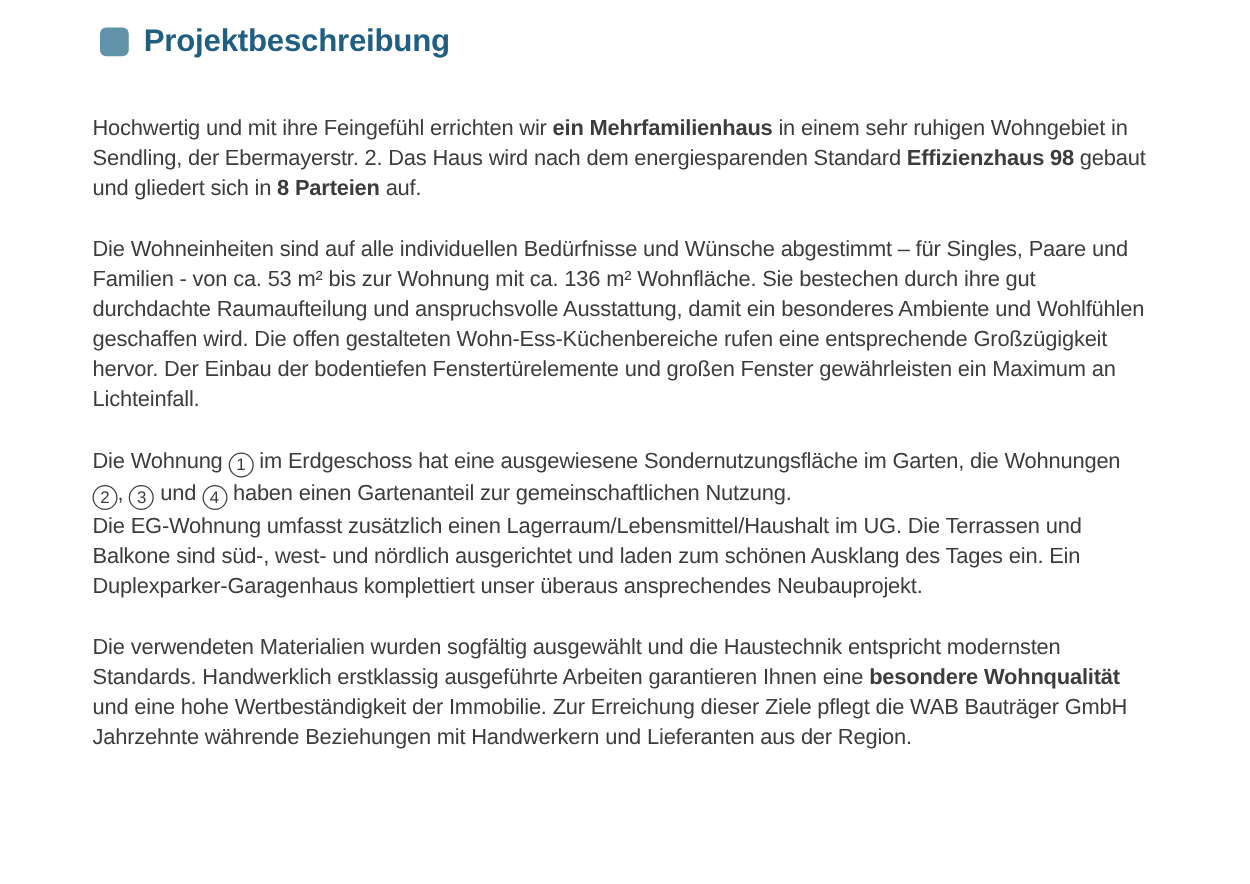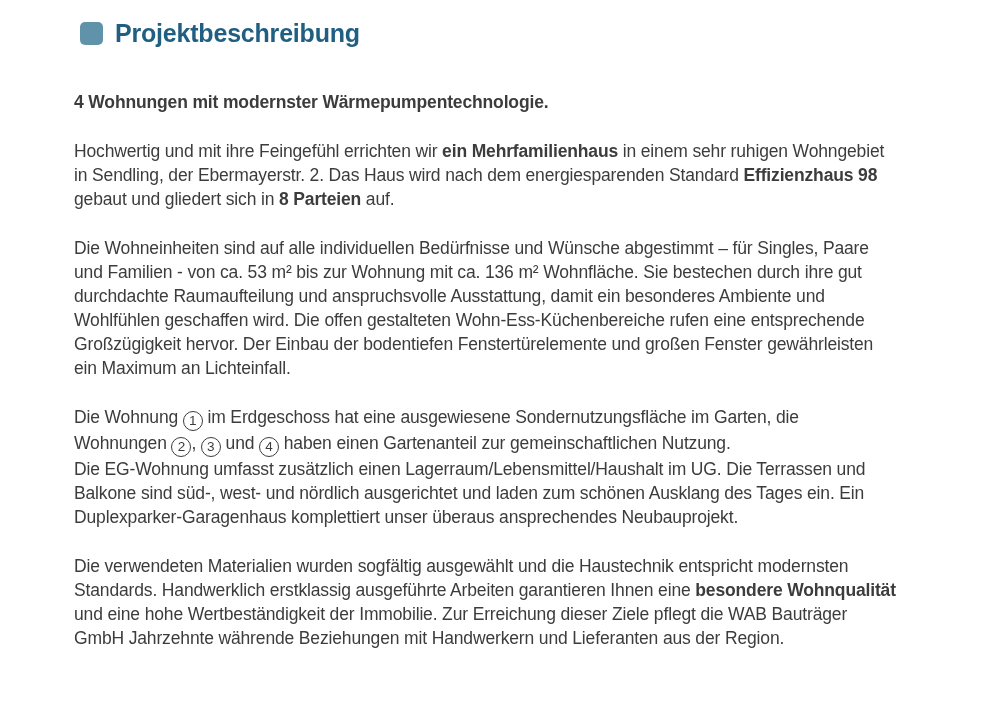--- a/index.html
+++ b/index.html
@@ -12,21 +12,21 @@
     width: 1000px;
     height: 707px;
     font-family: "Liberation Sans", sans-serif;
     color: #3c3c3c;
     overflow: hidden;
   }
   .page {
     box-sizing: border-box;
     width: 1000px;
     height: 707px;
-    padding: 18px 104px 0 74px;
+    padding: 18px 80px 0 74px;
   }
   .heading-row {
     display: flex;
     align-items: center;
     gap: 12px;
     margin: 0 6px 42px 6px;
   }
   .bullet-square {
     width: 23px;
     height: 23px;
@@ -74,21 +74,20 @@
 <body style="color: rgb(60, 60, 60); background: rgb(255, 255, 255);">
 
 <div class="page">
 
   <div class="heading-row">
     <span class="bullet-square" style="background: rgb(96, 147, 169);"></span>
     <span class="page-title" style="color: rgb(32, 94, 130);">Projektbeschreibung</span>
   </div>
 
   <div class="body-text">
-    <p class="para intro">4 Wohnungen mit modernster Wärmepumpentechnologie.</p>
     <div>
         <p class="para"><span>Hochwertig und mit ihre Feingefühl errichten wir </span><span class="b">ein Mehrfamilienhaus</span><span> in einem sehr ruhigen Wohngebiet in Sendling, der Ebermayerstr. 2. Das Haus wird nach dem energiesparenden Standard </span><span class="b">Effizienzhaus 98</span><span> gebaut und gliedert sich in </span><span class="b">8 Parteien</span><span> auf.</span></p>
         <p class="para"><span>Die Wohneinheiten sind auf alle individuellen Bedürfnisse und Wünsche abgestimmt – für Singles, Paare und Familien - von ca. 53 m² bis zur Wohnung mit ca. 136 m² Wohnfläche. Sie bestechen durch ihre gut durchdachte Raumaufteilung und anspruchsvolle Ausstattung, damit ein besonderes Ambiente und Wohlfühlen geschaffen wird. Die offen gestalteten Wohn-Ess-Küchenbereiche rufen eine entsprechende Großzügigkeit hervor. Der Einbau der bodentiefen Fenstertürelemente und großen Fenster gewährleisten ein Maximum an Lichteinfall.</span></p>
         <p class="para"><span>Die Wohnung </span><span class="circled">1</span><span> im Erdgeschoss hat eine ausgewiesene Sondernutzungsfläche im Garten, die Wohnungen </span><span class="circled">2</span><span>, </span><span class="circled">3</span><span> und </span><span class="circled">4</span><span> haben einen Gartenanteil zur gemeinschaftlichen Nutzung.</span><br><span>Die EG-Wohnung umfasst zusätzlich einen Lagerraum/Lebensmittel/Haushalt im UG. Die Terrassen und Balkone sind süd-, west- und nördlich ausgerichtet und laden zum schönen Ausklang des Tages ein. Ein Duplexparker-Garagenhaus komplettiert unser überaus ansprechendes Neubauprojekt.</span></p>
         <p class="para"><span>Die verwendeten Materialien wurden sogfältig ausgewählt und die Haustechnik entspricht modernsten Standards. Handwerklich erstklassig ausgeführte Arbeiten garantieren Ihnen eine </span><span class="b">besondere Wohnqualität</span><span> und eine hohe Wertbeständigkeit der Immobilie. Zur Erreichung dieser Ziele pflegt die WAB Bauträger GmbH Jahrzehnte währende Beziehungen mit Handwerkern und Lieferanten aus der Region.</span></p>
       </div>
   </div>
 
 </div>
 

